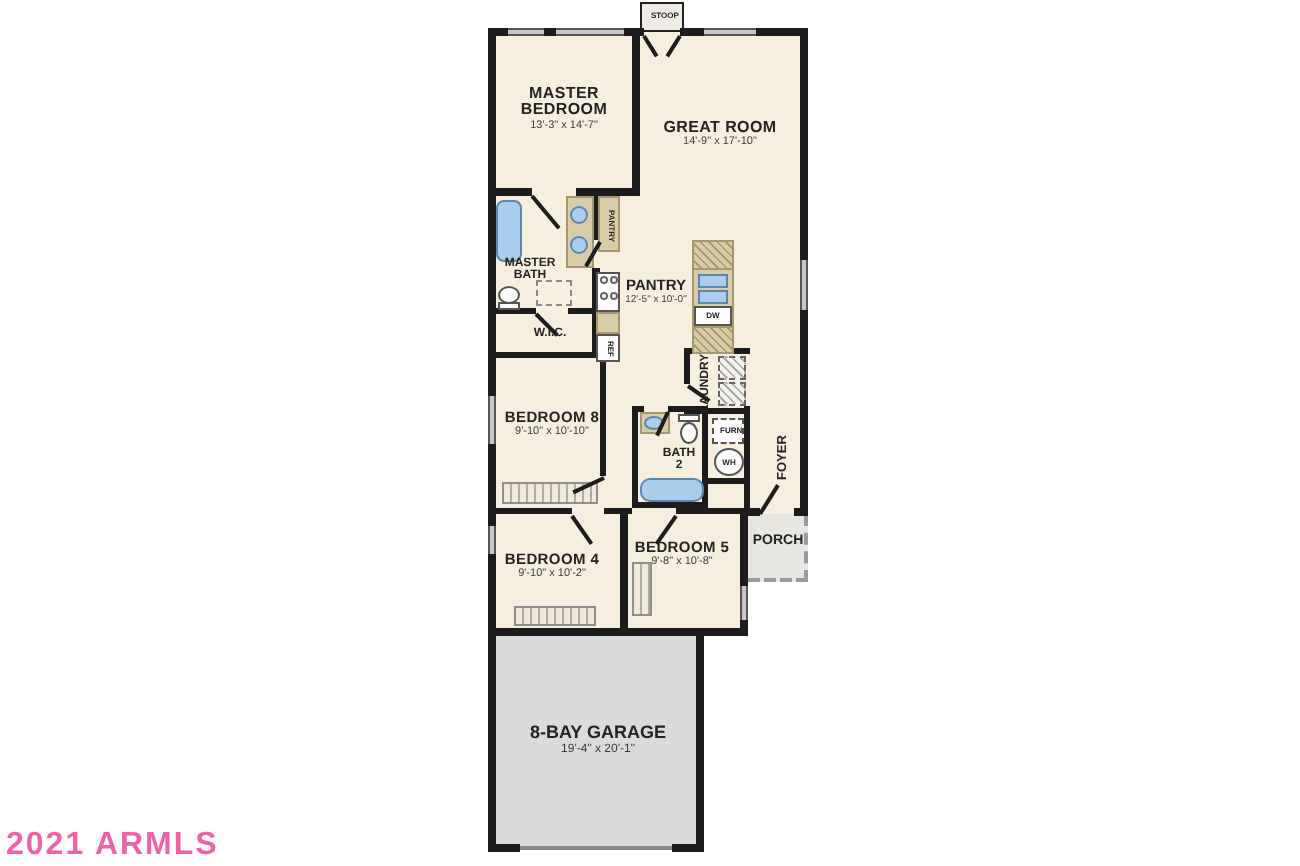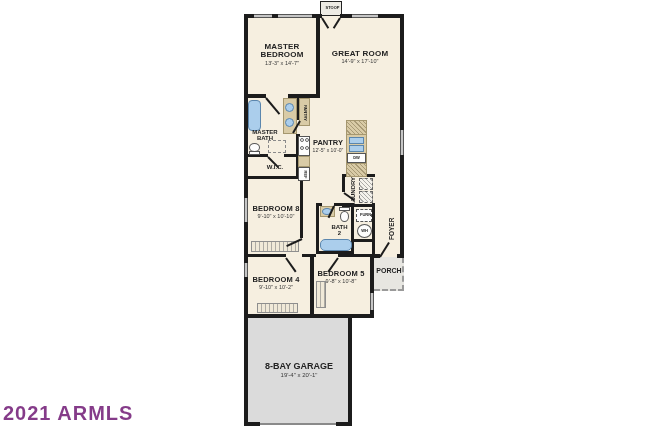--- a/index.html
+++ b/index.html
@@ -21,21 +21,21 @@
   .tiny{font-size:8px;transform:scale(.5);transform-origin:center center;color:#232323;font-weight:bold;text-align:center;line-height:1;}
   .cab{background:#d9cba6;border:1px solid #a5976f;}
   .hatch{background:#d9cba6 repeating-linear-gradient(45deg,rgba(110,95,60,.0) 0 2px,rgba(110,95,60,.45) 2px 3px);border:1px solid #a5976f;}
   .closet{background:#f0e9d8 repeating-linear-gradient(90deg,rgba(120,120,120,.0) 0 3px,rgba(120,120,120,.55) 3px 4px);border:1px solid #8e8e8e;}
   .fixture-blue{background:#abceec;border:1px solid #5b86ad;}
   .white-fix{background:#fdfdfd;border:1px solid #555;}
   .dashed-box{border:1px dashed #8a8a8a;background:transparent;}
   .appl{background:#f4f2ec repeating-linear-gradient(45deg,rgba(100,100,100,0) 0 2px,rgba(100,100,100,.5) 2px 3px);border:1px dashed #666;}
   .door{height:2px;background:#1c1c1c;transform-origin:left center;}
   .circ{border-radius:50%;}
-  .watermark{color:#701a75;font-size:20px;letter-spacing:1px;font-weight:bold;opacity:.85;}
+  .watermark{color:#ec4899;font-size:16px;letter-spacing:1px;font-weight:bold;opacity:.85;margin-top:12px;}
 </style>
 </head>
 <body>
 
 <div id="plan">
 
   <div class="floor" style="left:245px;top:15px;width:158px;height:243px;"></div>
   <div class="floor" style="left:245px;top:258px;width:128px;height:58px;"></div>
   <div class="garage-floor" style="left:247px;top:316px;width:104px;height:108px;"></div>
   <div class="porch-floor" style="left:374px;top:257px;width:30px;height:34px;"></div>
@@ -145,21 +145,21 @@
   <div class="door" style="left:344px;top:192px;width:13px;transform:rotate(35deg);"></div>
   <div class="door" style="left:380px;top:256px;width:17px;transform:rotate(-58deg);"></div>
 
   <div class="lbl tiny" style="left:320px;top:4px;width:22px;">STOOP</div>
 
   <div class="lbl" style="left:250px;top:43px;width:64px;">
     <span class="name" style="position:static;display:block;">MASTER BEDROOM</span>
     <span class="dims" style="position:static;display:block;">13'-3" x 14'-7"</span>
   </div>
 
-  <div class="lbl" style="left:326px;top:50px;width:68px;">
+  <div class="lbl" style="left:326px;top:60px;width:68px;">
     <span class="name" style="position:static;display:block;">GREAT ROOM</span>
     <span class="dims" style="position:static;display:block;">14'-9" x 17'-10"</span>
   </div>
 
   <div class="lbl small-name" style="left:250px;top:129px;width:30px;">MASTER BATH</div>
 
   <div class="lbl small-name" style="left:262px;top:164px;width:26px;">W.I.C.</div>
 
   <div class="lbl" style="left:311px;top:139px;width:34px;">
     <span style="position:static;display:block;font-size:7.5px;">PANTRY</span>

